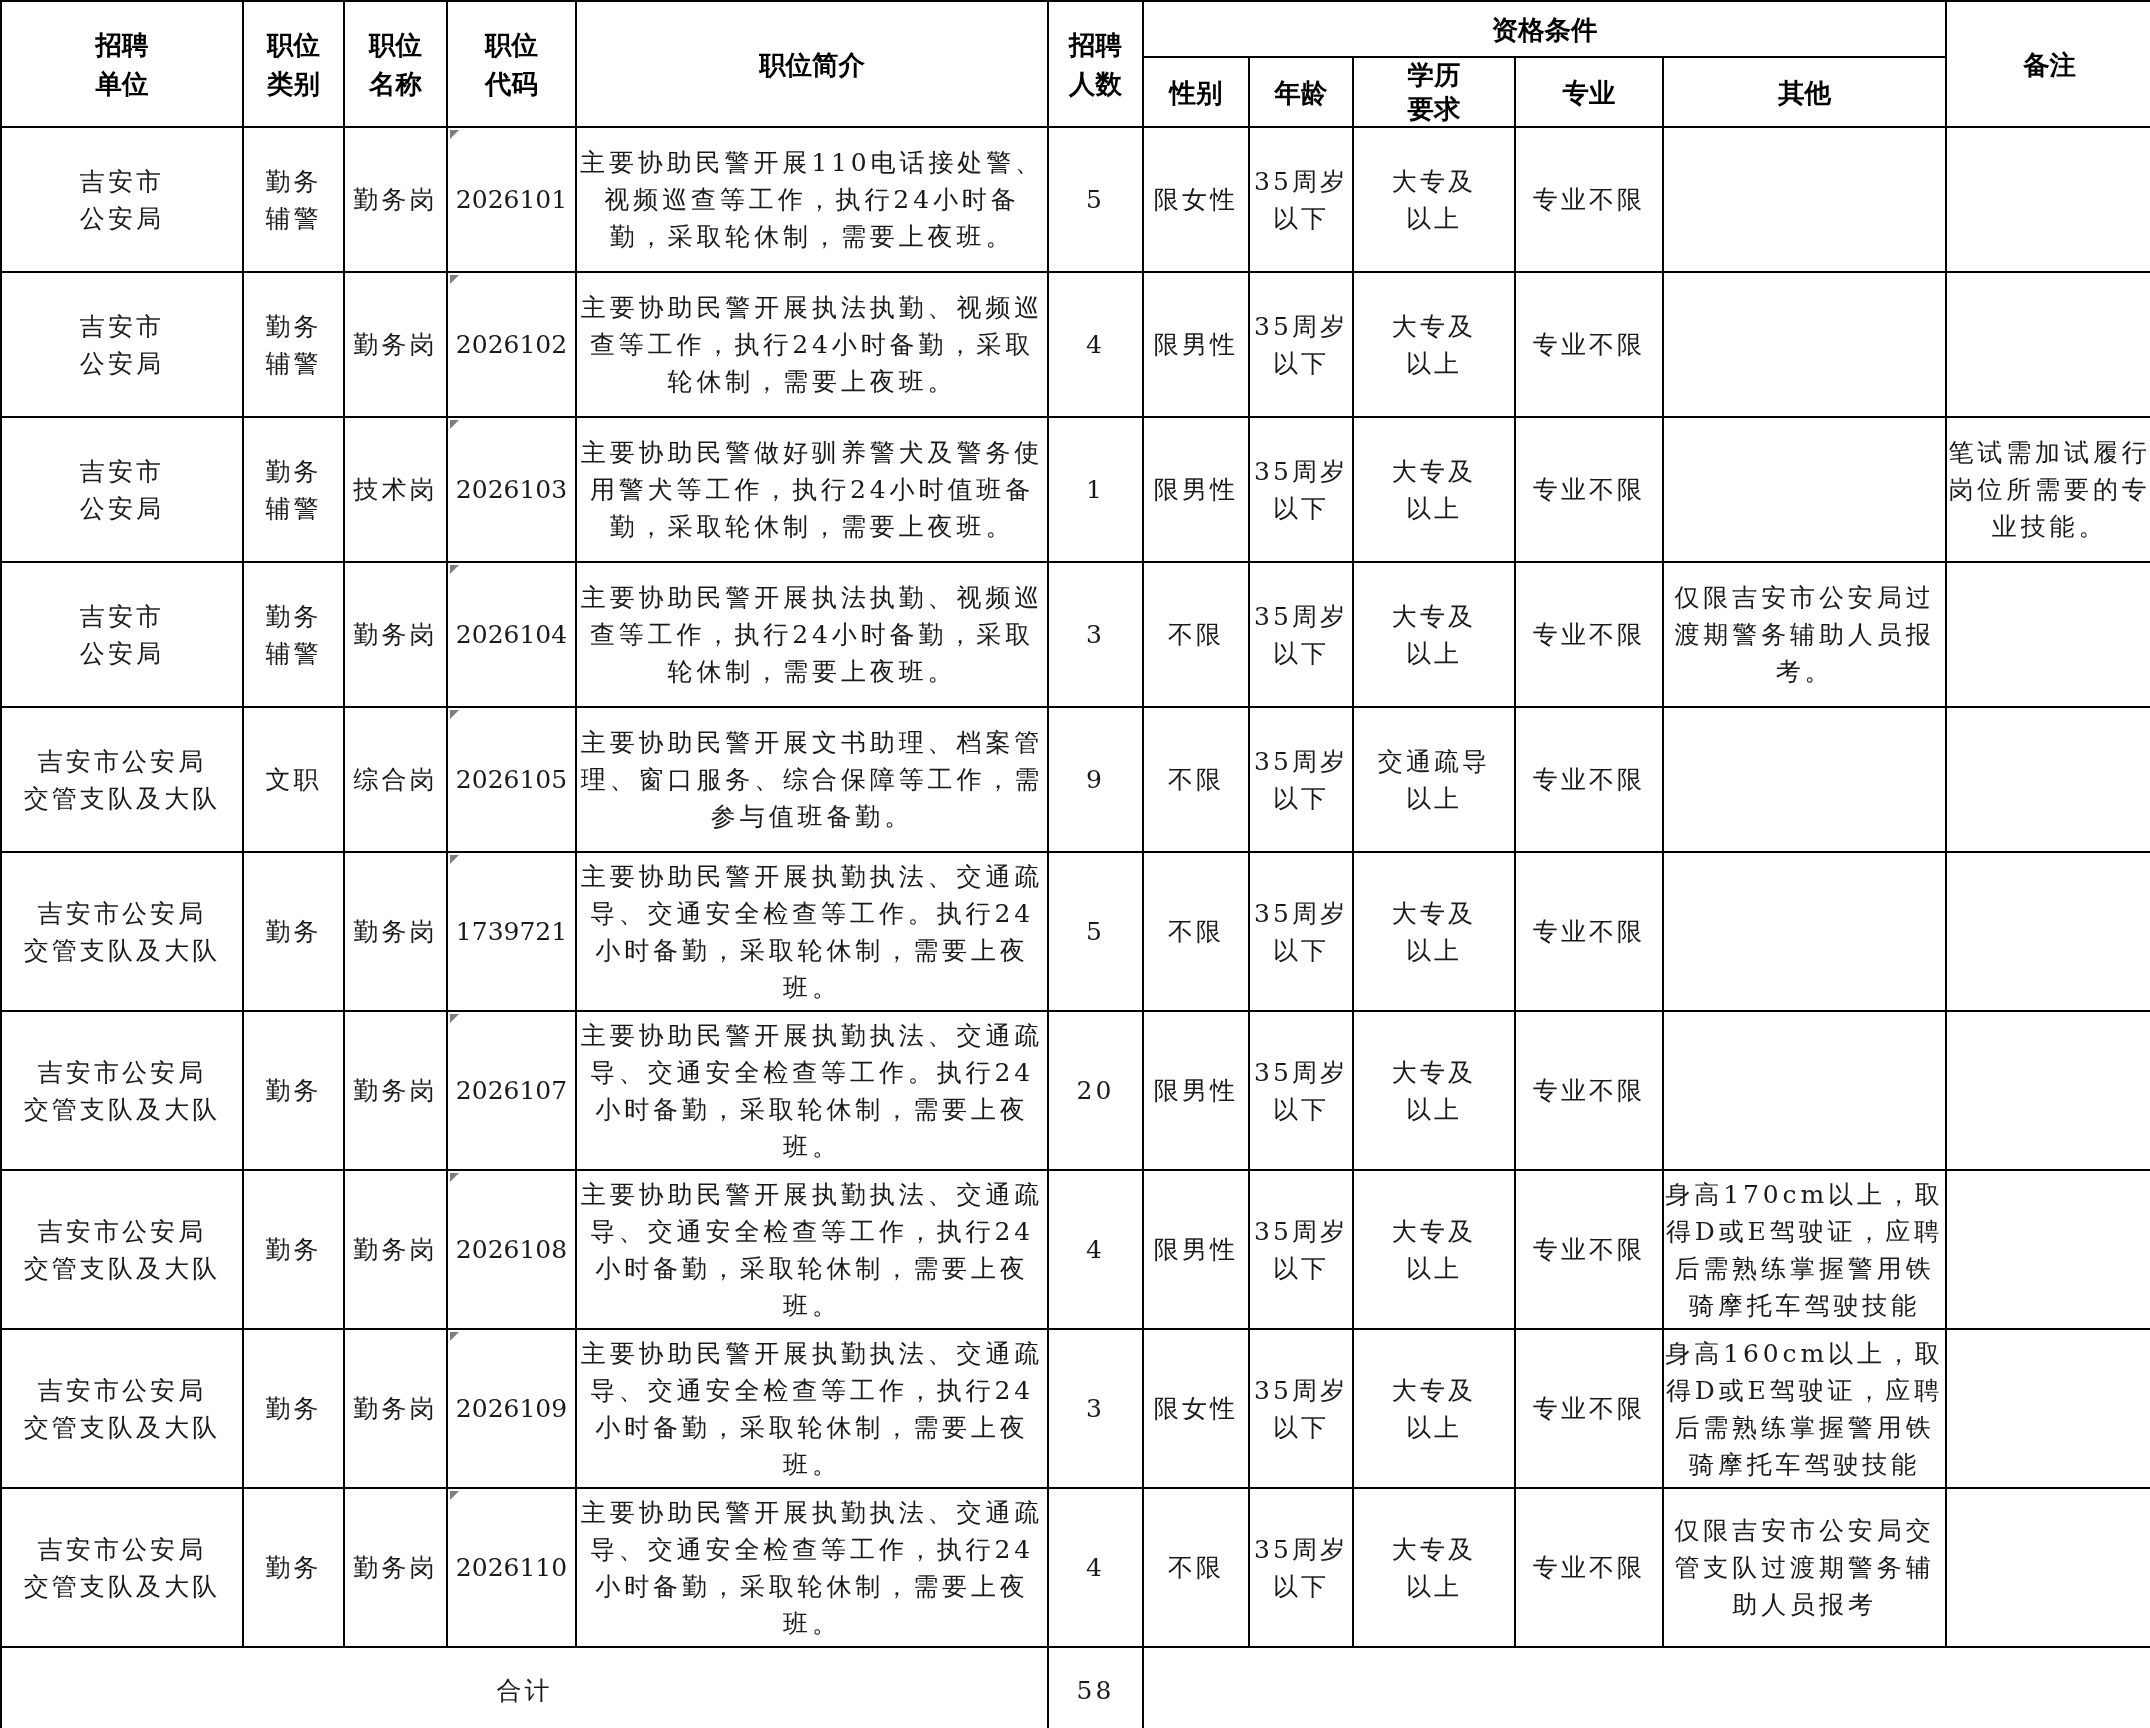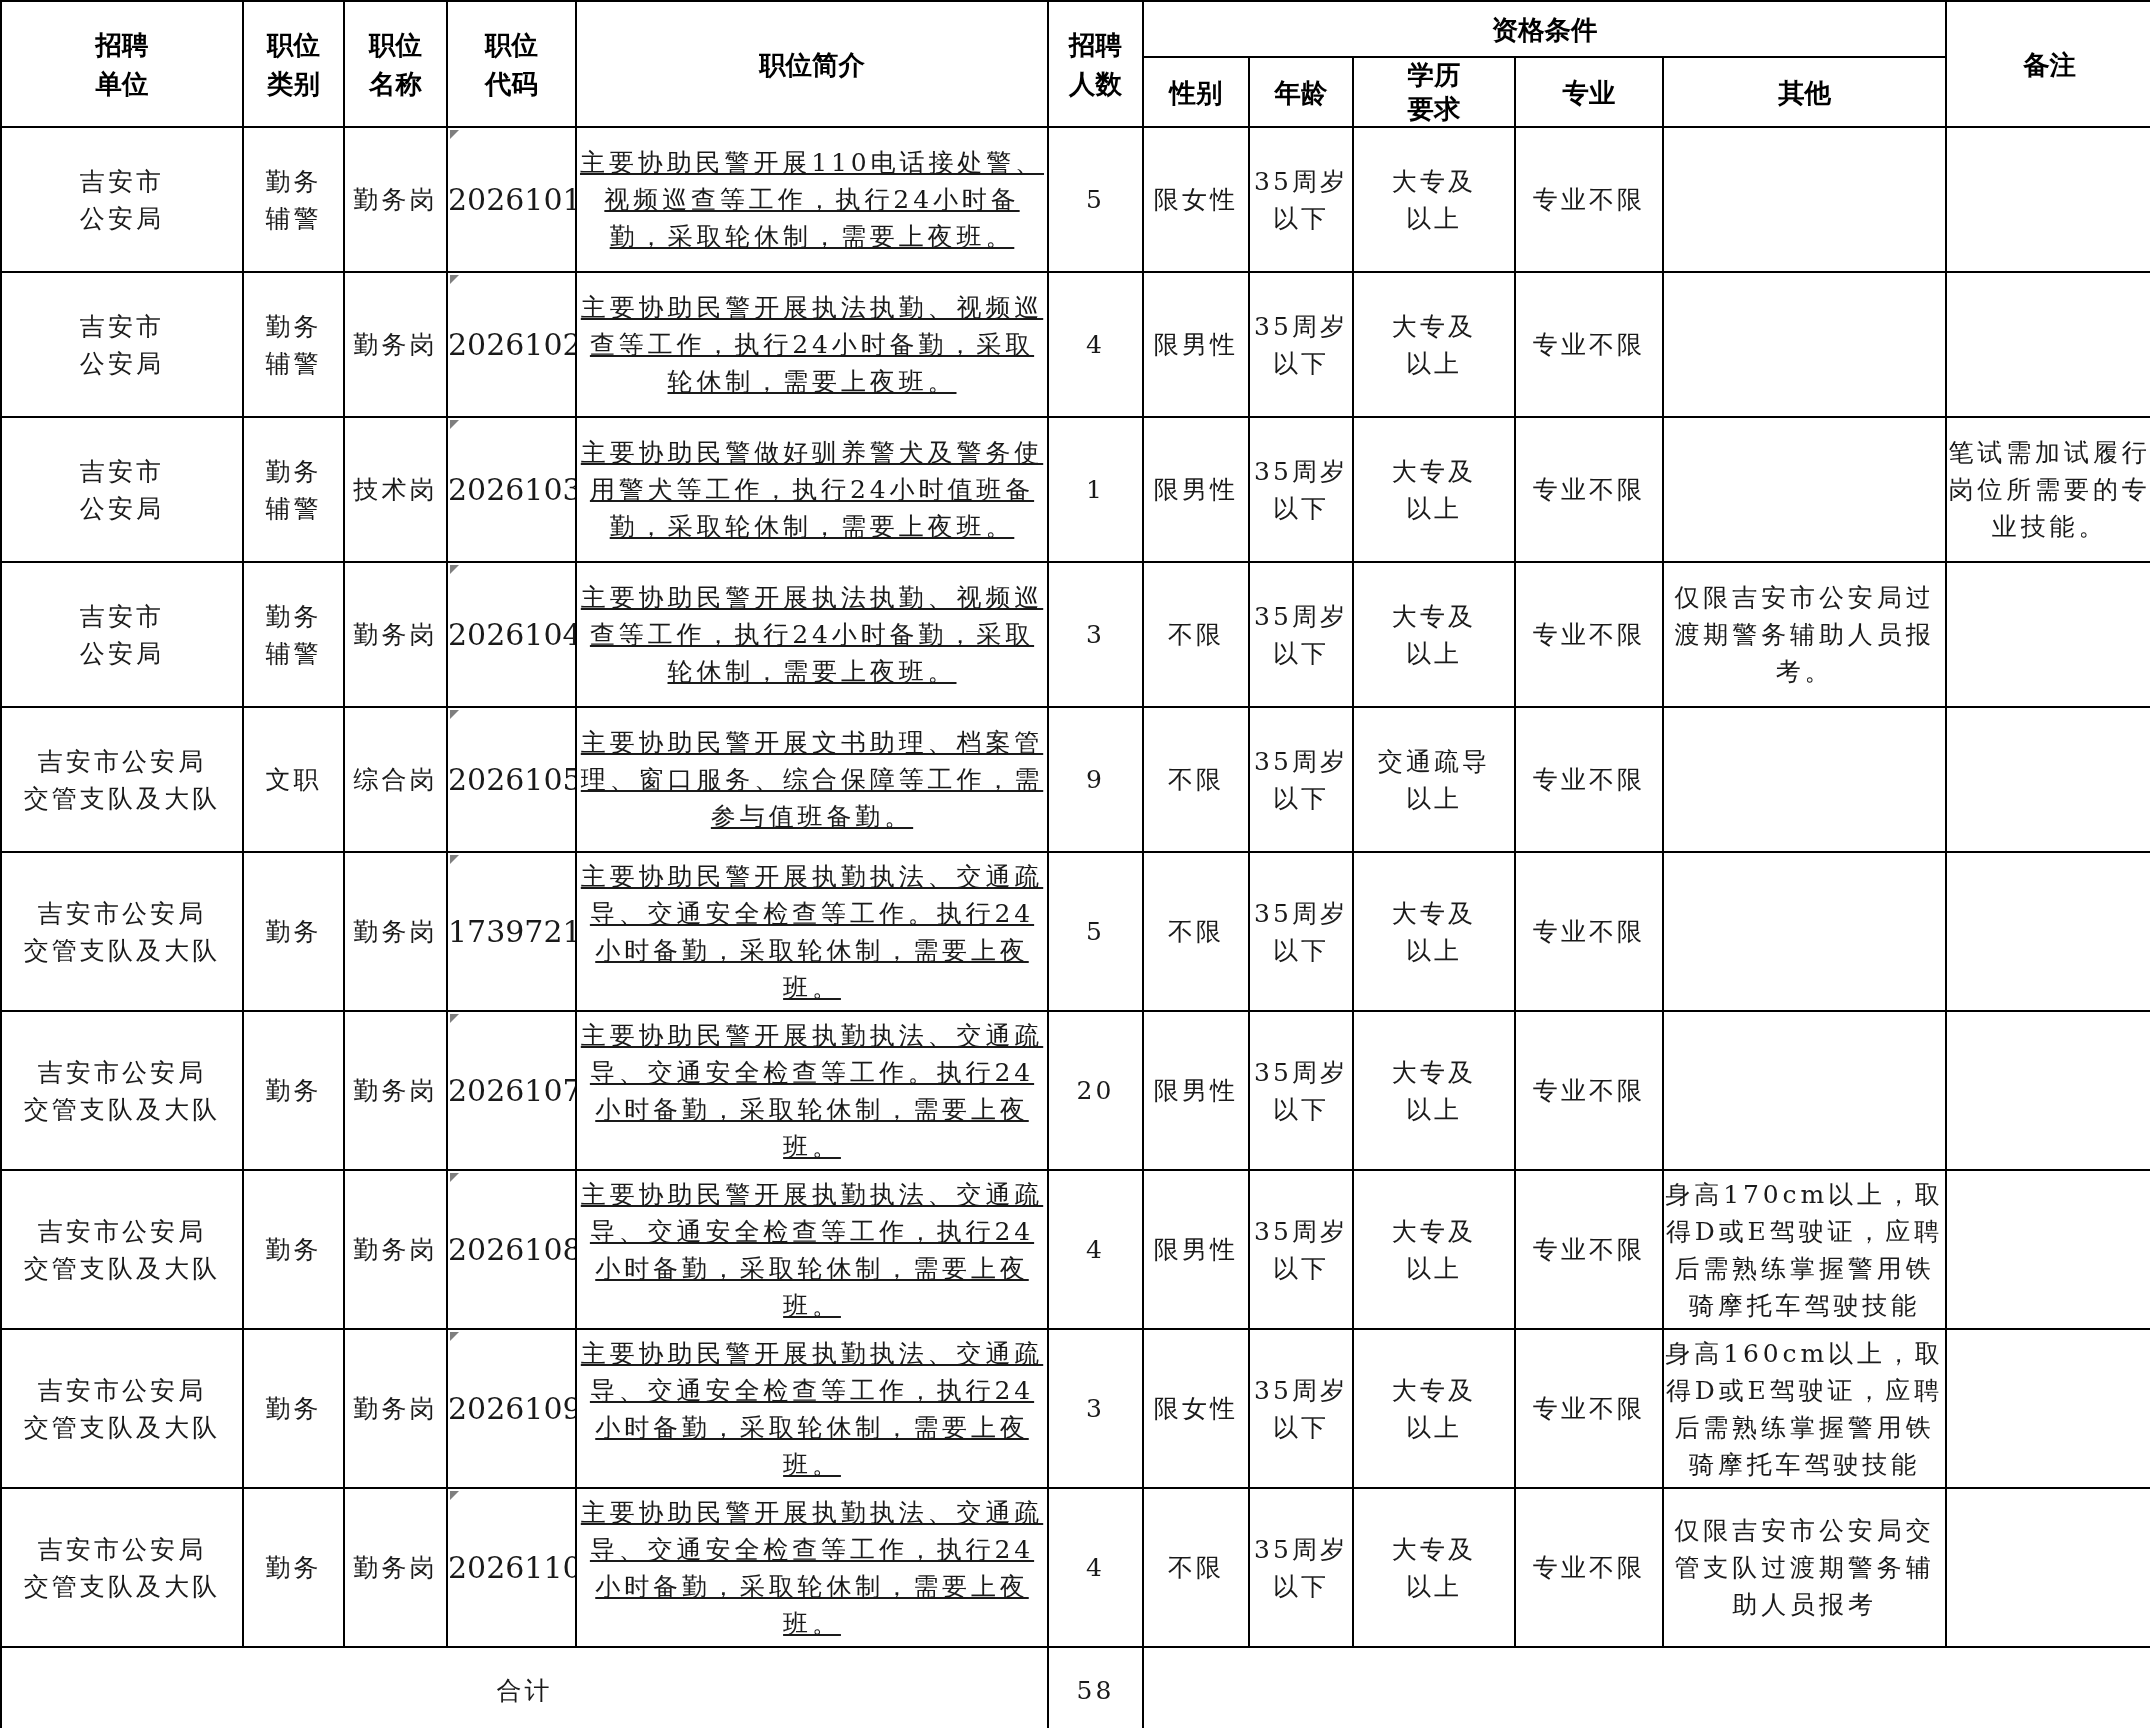--- a/index.html
+++ b/index.html
@@ -26,22 +26,22 @@
     line-height: 39px;
     color: #000;
   }
   th .stack { display: inline-block; text-align: left; }
   td { font-size: 25px; line-height: 37px; letter-spacing: 3.1px; }
   td.desc, td.other, td.note {
     text-align: left;
     padding: 0 7.8px 0 9.3px;
     letter-spacing: 3.9px;
   }
-  td.desc { vertical-align: middle; text-decoration: underline; }
-  td.code { letter-spacing: 0; font-size: 30px; }
+  td.desc { vertical-align: middle; }
+  td.code { letter-spacing: 0; font-size: 25px; }
   td.code .tri {
     position: absolute; left: 1.6px; top: 1.6px;
     width: 0; height: 0;
     border-top: 9.3px solid #7f7f7f;
     border-right: 9.3px solid transparent;
   }
   tr.hdr-top { height: 56px; }
   tr.hdr-bot { height: 70px; }
   tr.r-short { height: 145px; }
   tr.r-tall { height: 159px; }

